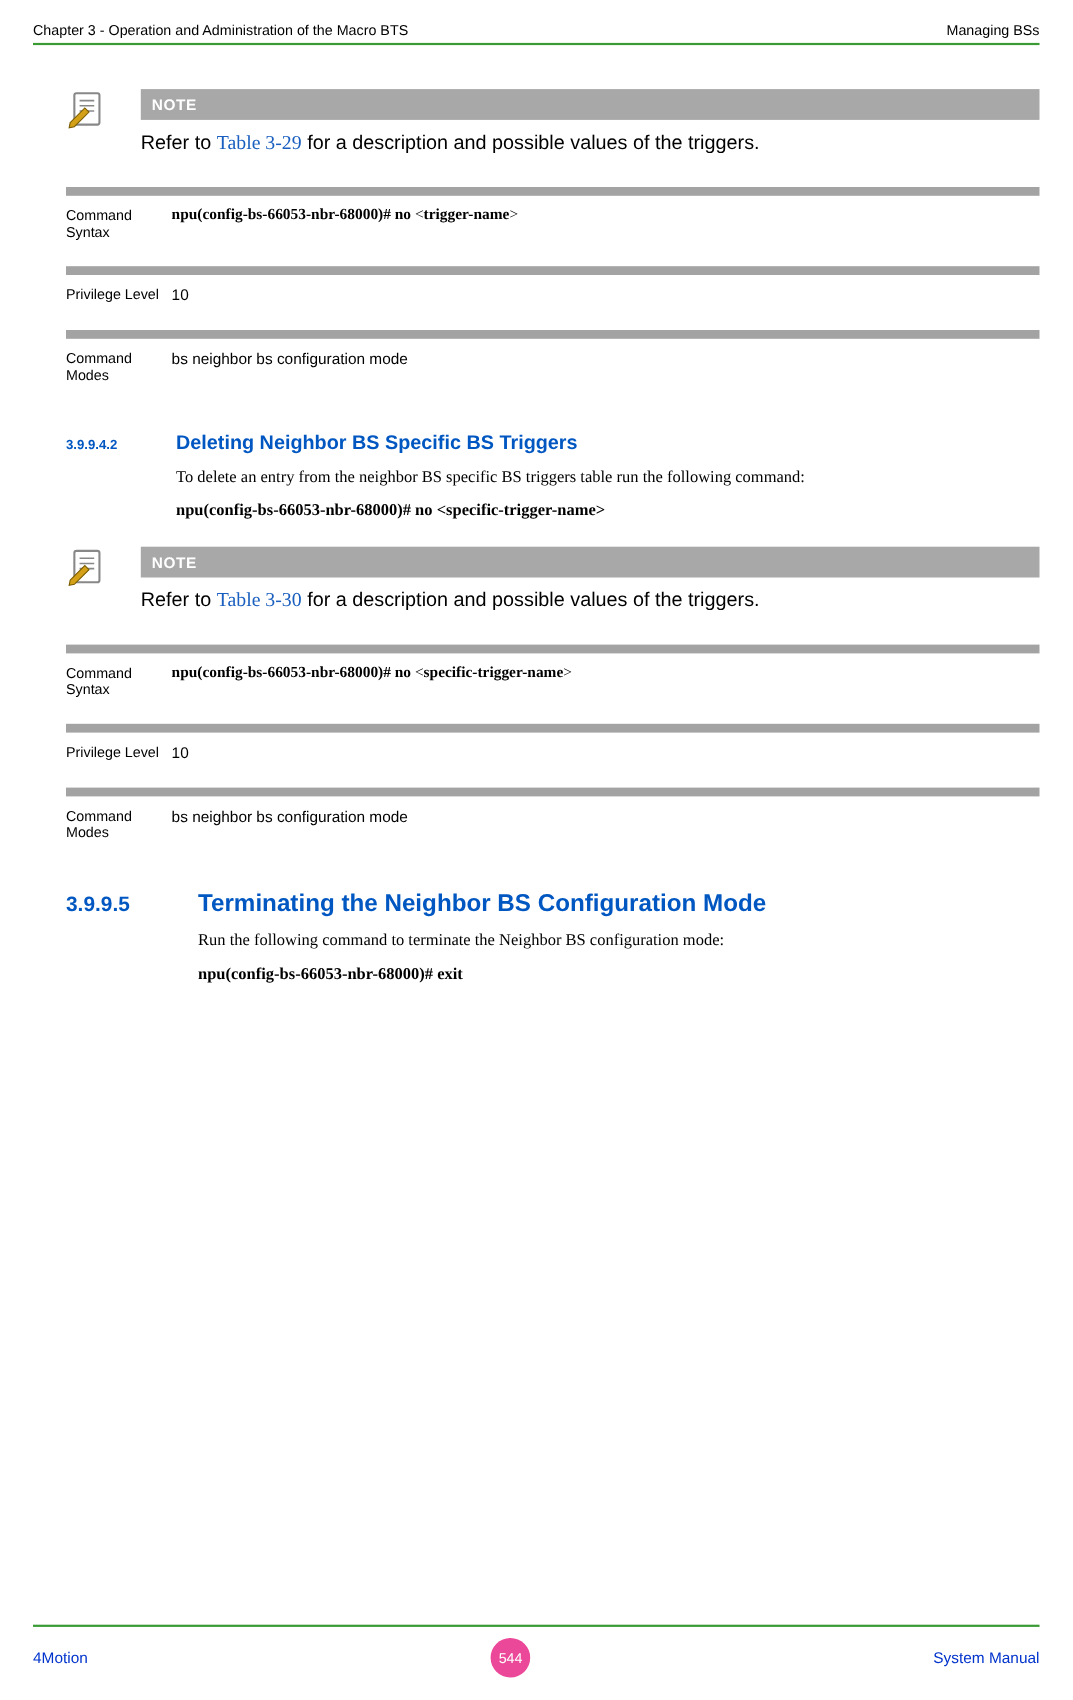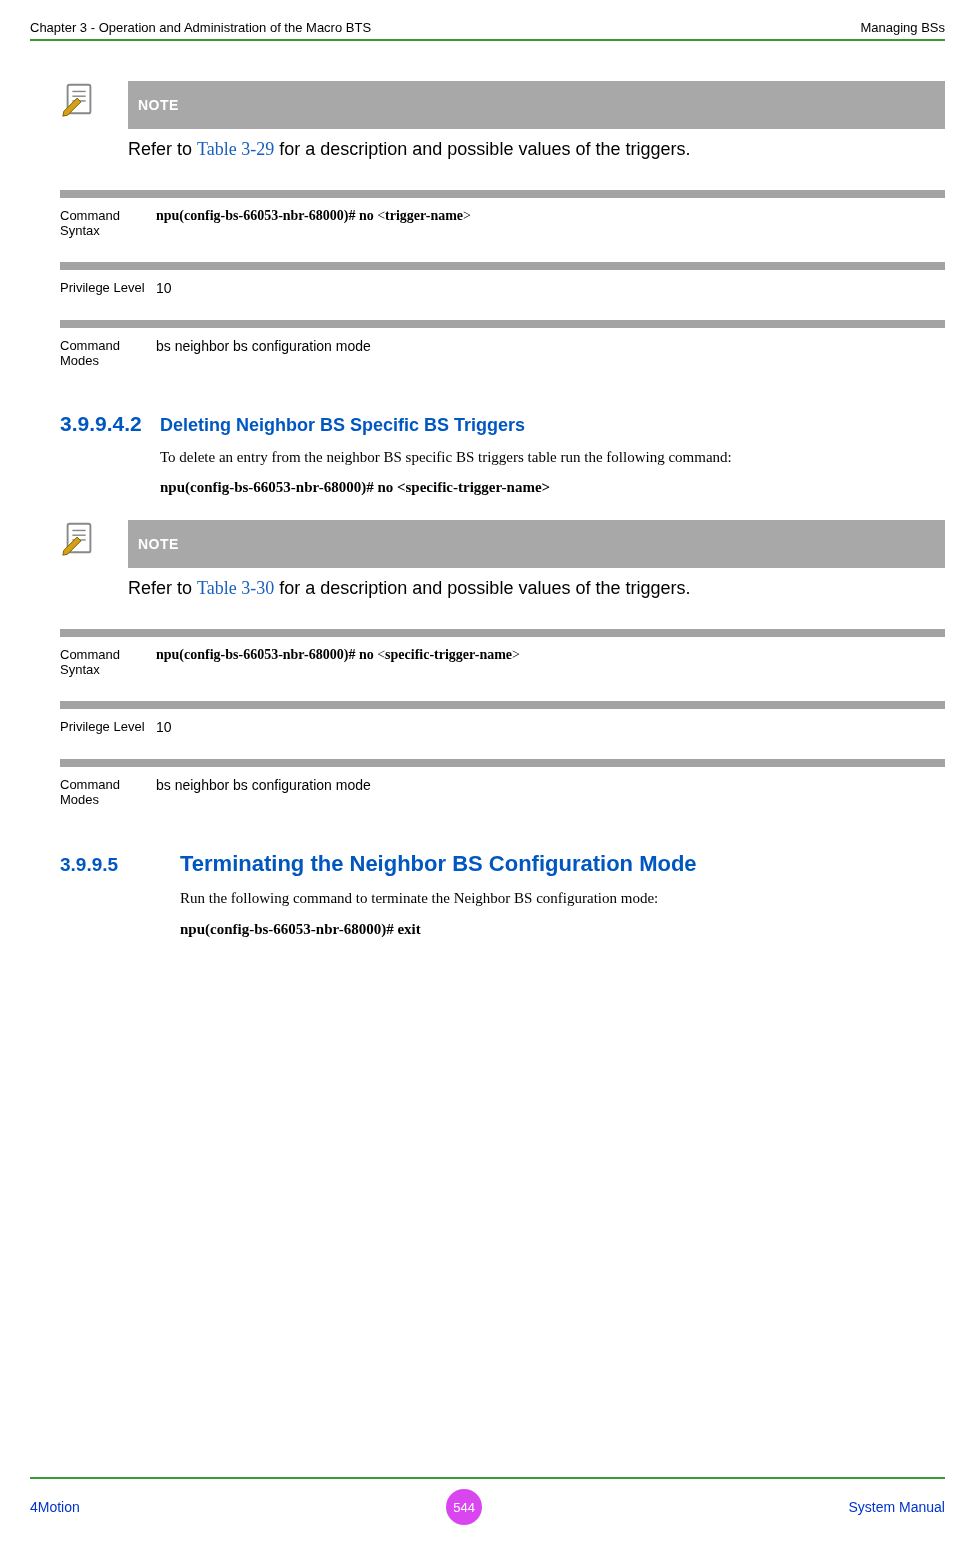--- a/index.html
+++ b/index.html
@@ -45,21 +45,21 @@
     flex-shrink: 0;
   }
   .note-right {
     flex: 1;
   }
   .note-header {
     background: #a8a8a8;
     color: #fff;
     font-weight: bold;
     font-size: 14px;
-    padding: 16px 10px;
+    padding: 6px 10px;
     letter-spacing: 0.5px;
   }
   .note-body {
     padding: 10px 0 0 0;
     font-size: 18px;
   }
   .link {
     color: #1a5fbf;
   }
   .cmd-table {
@@ -83,21 +83,21 @@
   .bold { font-weight: bold; }
   .serif { font-family: Georgia, "Times New Roman", serif; }
   .section-row {
     display: flex;
     margin: 20px 0 10px 30px;
     align-items: baseline;
   }
   .section-num {
     color: #0057c1;
     font-weight: bold;
-    font-size: 21px;
+    font-size: 12px;
     width: 100px;
     flex-shrink: 0;
   }
   .section-num-big {
     font-size: 19px;
     width: 120px;
   }
   .section-title {
     color: #0057c1;
     font-weight: bold;
@@ -132,21 +132,21 @@
     align-items: center;
     padding: 0 0 20px 0;
     border-top: 2px solid #3a9b35;
     padding-top: 10px;
     font-size: 14px;
   }
   .footer-left {
     color: #0033cc;
   }
   .footer-center {
-    background: #d946ef;
+    background: #ec4899;
     color: #fff;
     border-radius: 50%;
     width: 36px;
     height: 36px;
     display: flex;
     align-items: center;
     justify-content: center;
     font-size: 13px;
   }
   .footer-right {

